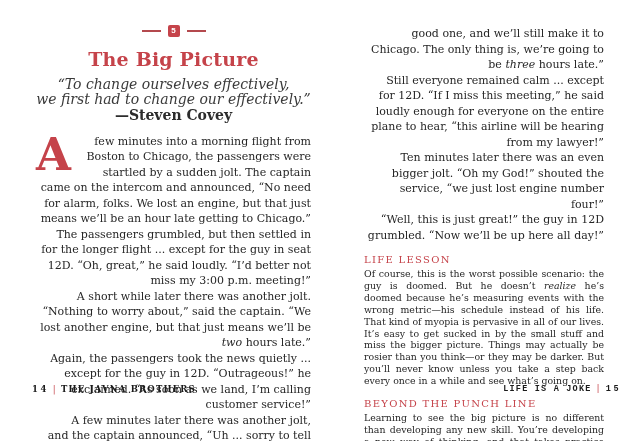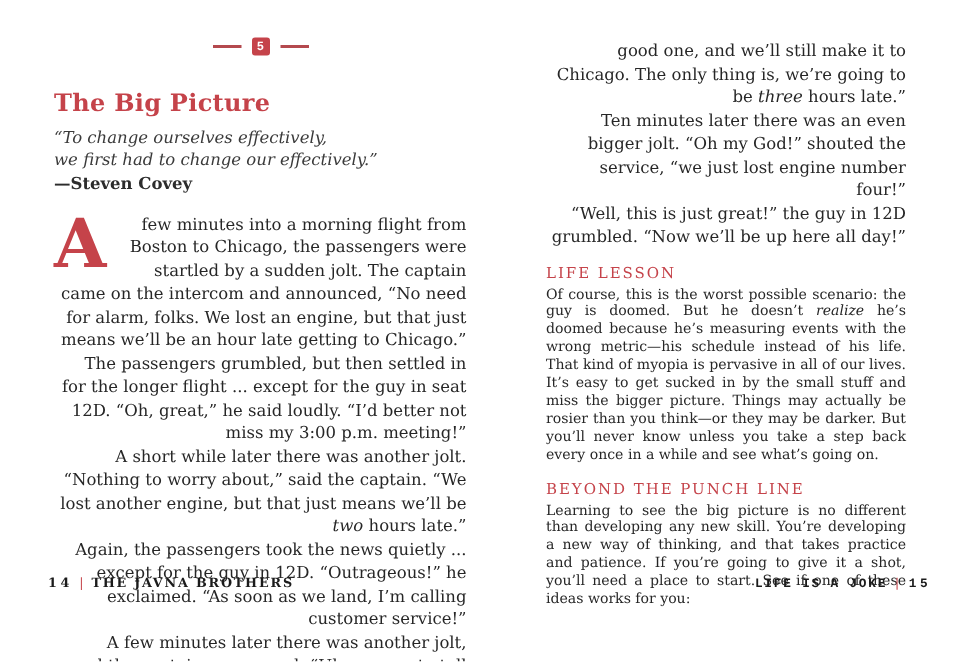--- a/index.html
+++ b/index.html
@@ -9,24 +9,24 @@
   .page-left{left:36px;top:24px;width:275px;}
   .page-right{left:364px;top:26px;width:240px;}
 
   
   .ornament{display:flex;align-items:center;justify-content:center;gap:7px;height:13px;}
   .dash{width:19px;height:2px;background:#b4494e;}
   .badge{width:12px;height:12px;background:#c5434a;border-radius:2px;color:#fff;
          display:flex;align-items:center;justify-content:center;
          font:bold 8px "Liberation Sans", sans-serif;}
 
-  .chapter-title{margin:22px 0 7px;text-align:left;color:#c5434a;
-                 font-size:16px;font-weight:bold;letter-spacing:0.2px;}
+  .chapter-title{margin:11px 0 7px;text-align:center;color:#c5434a;
+                 font-size:19px;font-weight:bold;letter-spacing:0.2px;}
 
-  .epigraph{font-style:italic;font-size:11px;line-height:14.5px;color:#3a3a3a;}
+  .epigraph{text-align:center;font-style:italic;font-size:14px;line-height:14.5px;color:#3a3a3a;}
   .epigraph .attribution{font-style:normal;font-weight:bold;color:#2c2c2c;margin-top:2px;}
 
   .story{margin-top:11px;font-size:11px;line-height:15.5px;text-align:right;}
   .story p{margin:0;}
   .story p.indent{text-indent:14px;}
   .dropcap{float:left;color:#c5434a;font-weight:bold;font-size:45px;line-height:36px;
            padding:3px 7px 0 0;}
 
   .section-heading{margin:11px 0 3px;color:#c5434a;font-size:10px;font-weight:normal;
                    letter-spacing:1.3px;}
@@ -65,20 +65,21 @@
         <p class="indent"><span>A short while later there was another jolt. “Nothing to worry about,” said the captain. “We lost another engine, but that just means we’ll be </span><em>two</em><span> hours late.”</span></p>
         <p class="indent"><span>Again, the passengers took the news quietly ... except for the guy in 12D. “Outrageous!” he exclaimed. “As soon as we land, I’m calling customer service!”</span></p>
         <p class="indent"><span>A few minutes later there was another jolt, and the captain announced, “Uh ... sorry to tell you, folks, our third engine just quit. But don’t worry—we’ve still got one</span></p>
       </div>
     <div class="footer footer-left" style="position:fixed;"></div>
   </section>
 
   <section class="page page-right">
     <div class="story" style="margin-top:0;">
         <p><span>good one, and we’ll still make it to Chicago. The only thing is, we’re going to be </span><em>three</em><span> hours late.”</span></p>
+        <p class="indent"><span>Still everyone remained calm ... except for 12D. “If I miss this meeting,” he said loudly enough for everyone on the entire plane to hear, “this airline will be hearing from my lawyer!”</span></p>
         <p class="indent"><span>Ten minutes later there was an even bigger jolt. “Oh my God!” shouted the service, “we just lost engine number four!”</span></p>
         <p class="indent"><span>“Well, this is just great!” the guy in 12D grumbled. “Now we’ll be up here all day!”</span></p>
       </div>
     <div>
         <h3 class="section-heading">LIFE LESSON</h3>
         <p class="section-body"><span>Of course, this is the worst possible scenario: the guy is doomed. But he doesn’t </span><em>realize</em><span> he’s doomed because he’s measuring events with the wrong metric—his schedule instead of his life. That kind of myopia is pervasive in all of our lives. It’s easy to get sucked in by the small stuff and miss the bigger picture. Things may actually be rosier than you think—or they may be darker. But you’ll never know unless you take a step back every once in a while and see what’s going on.</span></p>
         <h3 class="section-heading">BEYOND THE PUNCH LINE</h3>
         <p class="section-body"><span>Learning to see the big picture is no different than developing any new skill. You’re developing a new way of thinking, and that takes practice and patience. If you’re going to give it a shot, you’ll need a place to start. See if one of these ideas works for you:</span></p>
       </div>
   </section>

